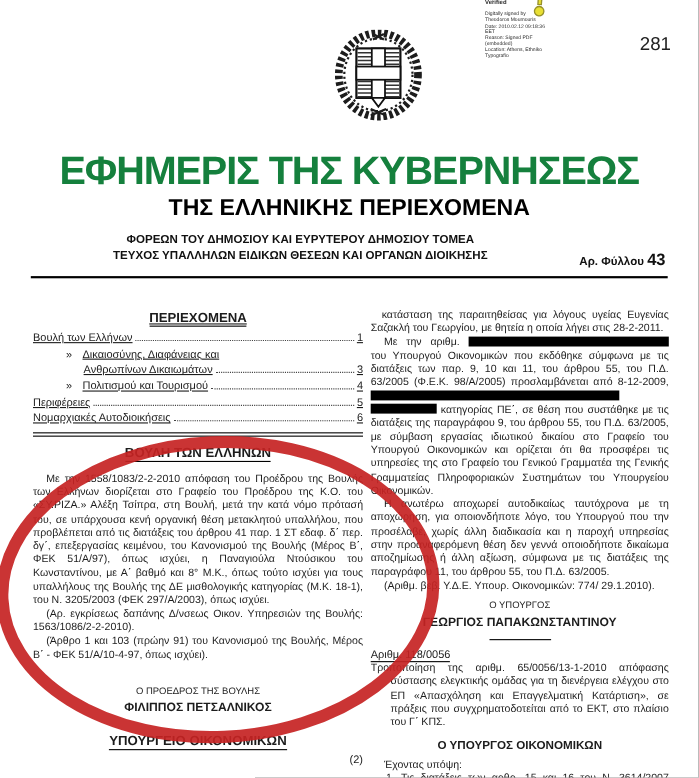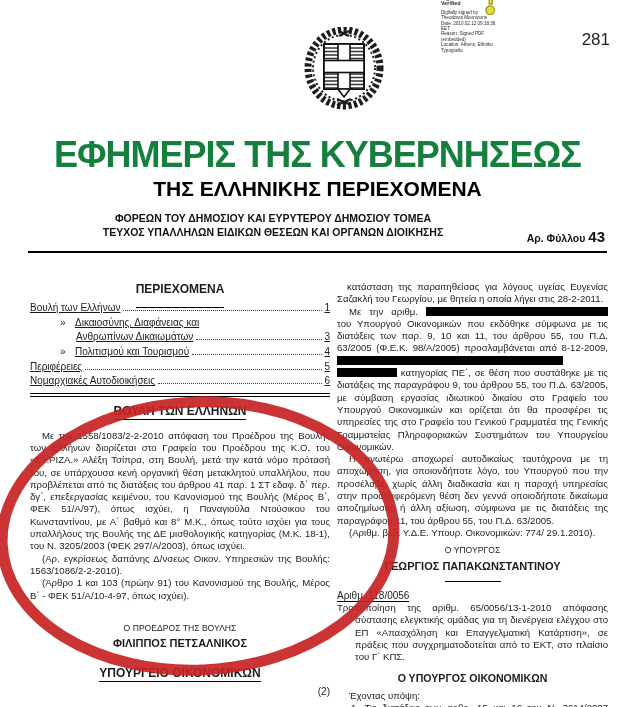--- a/index.html
+++ b/index.html
@@ -31,21 +31,21 @@
     font-size:10.5px; font-weight:bold; color:#111;}
   .issue-no b{font-size:15px;}
   .head-rule{position:absolute; left:28px; top:251px; width:579px; border-top:2px solid #000;}
   .head-date{position:absolute; left:400px; top:256px; width:207px; text-align:right; font-size:11px; color:#111;}
   
   .colL{position:absolute; left:30px; top:283px; width:300px; font-size:9.6px; line-height:12.3px; text-align:justify;}
   .colR{position:absolute; left:337px; top:281px; width:271px; font-size:9.6px; line-height:12.3px; text-align:justify;}
   .colL p,.colR p{margin:0;}
   .indent{text-indent:12px;}
   .toc-head{text-align:center; font-weight:bold; font-size:12px; margin-bottom:6px;}
-  .toc-head span{border-bottom:1.3px solid #000; padding-bottom:11px;}
+  .toc-head span{border-bottom:1.3px solid #000; padding-bottom:0;text-decoration:underline;}
   .toc{font-size:10px; line-height:14.6px;}
   .toc-row{display:flex; align-items:baseline;text-decoration:underline;}
   .toc-label{white-space:nowrap;}
   .toc-dots{flex:1; border-bottom:1.5px dotted #444; margin:0 2px 2px 3px; min-width:8px;}
   .toc-num{white-space:nowrap;}
   .ind1{padding-left:30px;} .ind1 .mk{display:inline-block; width:15px;}
   .ind2{padding-left:46px;}
   .dbl-rule{border-top:1.5px solid #000; border-bottom:1.5px solid #000; height:2.5px; margin-top:4px;}
   .sec-head{text-align:center; font-weight:bold; font-size:12px; margin-top:8px;}
   .sec-head span{border-bottom:1.3px solid #000; padding-bottom:1px;}

